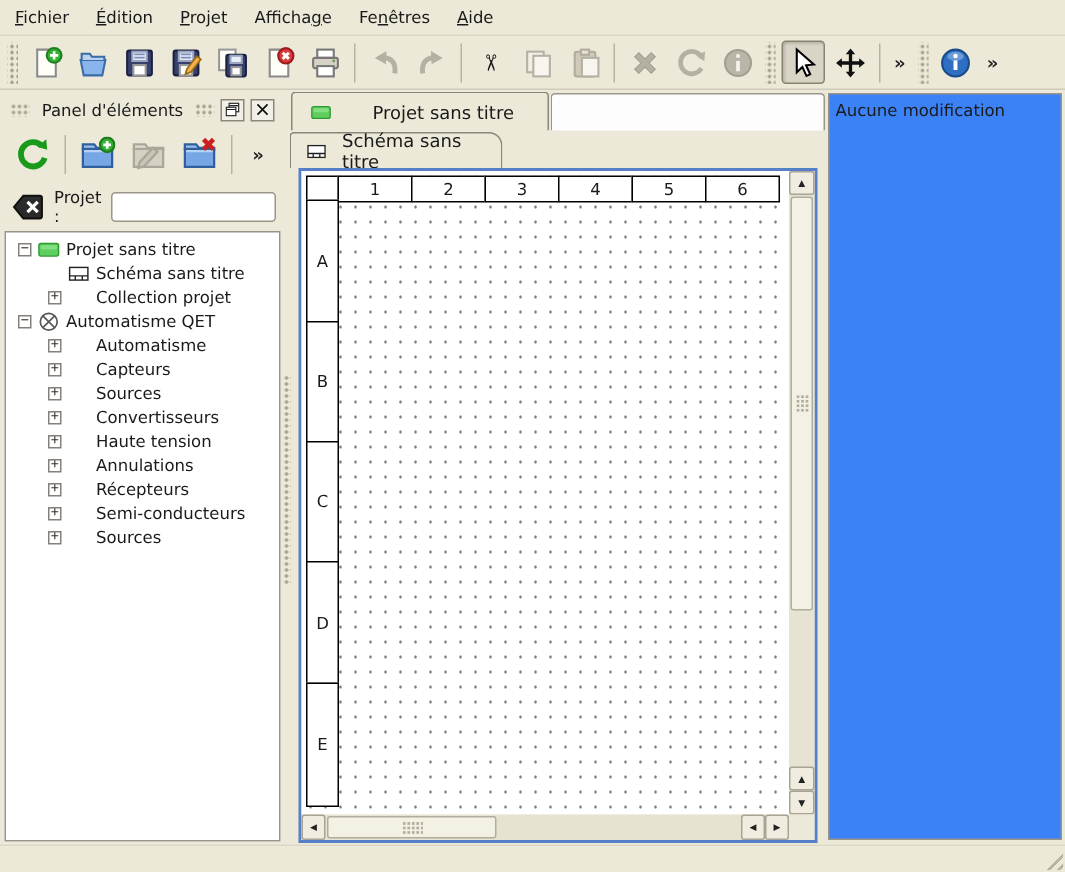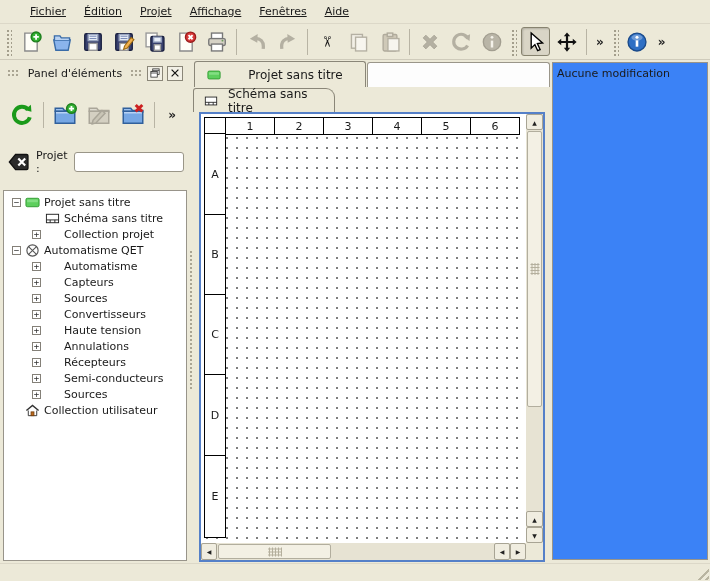--- a/index.html
+++ b/index.html
@@ -11,23 +11,22 @@
   }
   .icn { display:inline-flex; align-items:center; justify-content:center; flex:none; }
   .icn svg { width:100%; height:100%; display:block; }
   .dots {
     background-image: radial-gradient(#aaa593 1px, transparent 1.3px);
     background-size: 4px 4px;
   }
   
   .menubar {
     position:absolute; top:0; left:0; right:0; height:24px;
-    display:flex; align-items:center; padding-left:21px;
+    display:flex; align-items:center; padding-left:1px;
     border-bottom:1px solid #dcd8c8;
-    text-decoration:underline;
   }
   .menu-item { padding:4px 9px; white-space:nowrap; }
   
   .toolbar {
     position:absolute; top:24px; left:0; right:0; height:36px;
     display:flex; align-items:center; padding:0 2px;
     border-bottom:1px solid #cfcbbb;
   }
   .tb-btn { width:29px; height:29px; display:flex; align-items:center; justify-content:center;
             border-radius:3px; border:1px solid transparent; margin:0 1px; }
@@ -41,21 +40,21 @@
   .overflow-btn { font-size:12px; font-weight:bold; padding:0 5px; color:#222; }
   
   .dock-title { height:22px; display:flex; align-items:center; gap:4px; padding:0 4px; flex:none; }
   .dock-title .tex { flex:1; height:9px; }
   .dock-title-label { padding:0 4px; white-space:nowrap; }
   .dock-btn { width:16px; height:15px; border:1px solid #8a8678; background:#f2f0e6;
               display:flex; align-items:center; justify-content:center; }
   .dock-btn .icn { width:12px; height:12px; }
   
   .dock-left { position:absolute; left:0; top:60px; width:190px; height:503px;
-               display:flex; flex-direction:column; padding:2px 3px 2px 3px;gap:12px; }
+               display:flex; flex-direction:column; padding:2px 3px 2px 3px; }
   .panel-toolbar { height:38px; display:flex; align-items:center; padding:0 2px; flex:none; }
   .panel-toolbar .tb-btn { width:32px; height:32px; }
   .panel-toolbar .tb-btn .icn { width:24px; height:24px; }
   .panel-toolbar .overflow-btn { margin-left:auto; margin-right:4px; }
   .filter-row { height:32px; display:flex; align-items:center; gap:6px; padding:0 5px; flex:none; }
   .filter-row .icn { width:22px; height:22px; }
   .filter-input { width:110px; height:20px; border:1px solid #9a9688; border-radius:3px;
                   background:#fff; font:inherit; padding:0 3px; }
   .tree { flex:1; background:#fff; border:1px solid #98948a; overflow:hidden; padding:3px 0 0 2px; }
   .tree-row { height:16px; display:flex; align-items:center; gap:4px; white-space:nowrap; }
@@ -450,31 +449,20 @@
         <div class="tree-row" style="padding-left:26px">
           <span class="toggle">+</span>
           <span class="icn"></span>
           <span>Semi-conducteurs</span>
         </div>
         <div class="tree-row" style="padding-left:26px">
           <span class="toggle">+</span>
           <span class="icn"></span>
           <span>Sources</span>
         </div>
-        <div class="tree-row" style="padding-left:6px">
-          <span class="toggle-space"></span>
-          <span class="icn">
-            <svg viewBox="0 0 16 16" xmlns="http://www.w3.org/2000/svg">
-              <path d="M1.5 8L8 2.5 14.5 8" fill="none" stroke="#333" stroke-width="1.5"></path>
-              <path d="M3.5 8v5.5h9V8" fill="#fff" stroke="#333"></path>
-              <rect x="6.5" y="9.5" width="3" height="4" fill="#c06a1a" stroke="#7a420e"></rect>
-            </svg>
-          </span>
-          <span>Collection utilisateur</span>
-        </div>
       </div>
   </div>
 
   <div class="split-grip dots"></div>
 
   <div class="workspace">
     <div class="proj-tabbar">
       <div class="proj-tab">
         <span class="icn">
             <svg viewBox="0 0 16 16" xmlns="http://www.w3.org/2000/svg">

